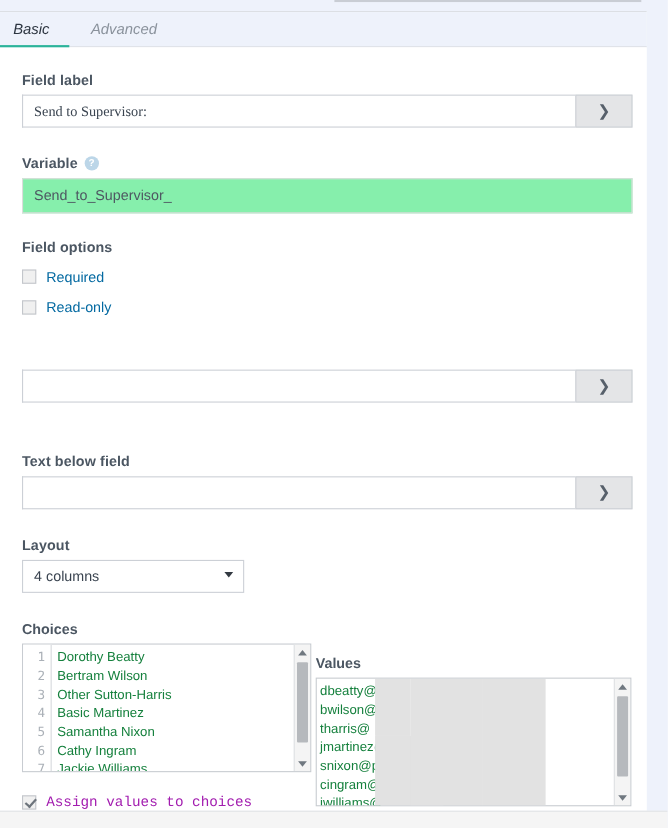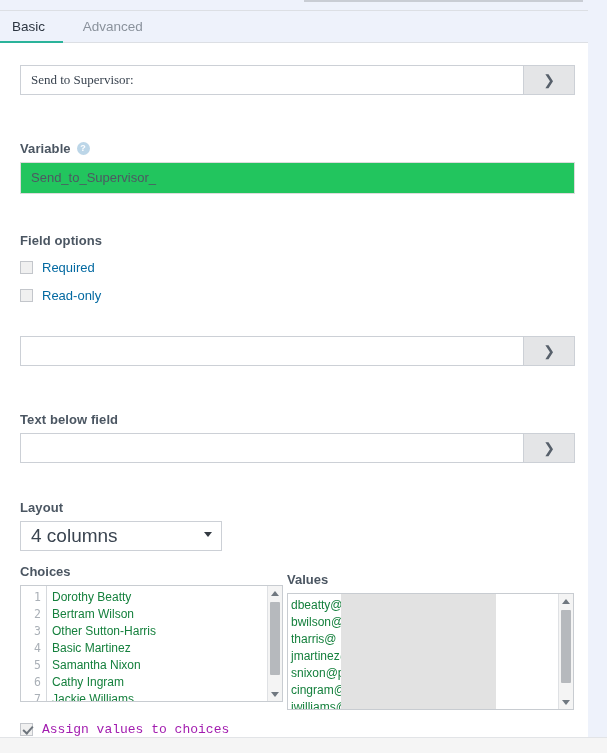--- a/index.html
+++ b/index.html
@@ -62,20 +62,21 @@
   }
 
   
   .tabs {
     position: relative;
     height: 32px;
     background: #eef2fb;
     border-bottom: 1px solid #dcdfe4;
     padding-left: 0px;
     box-sizing: border-box;
+    font-style: italic;
   }
   .tab {
     display: inline-block;
     padding: 7px 22px 7px 12px;
     font-size: 13.5px;
     color: #8a929c;
     cursor: pointer;
     position: relative;
     box-sizing: border-box;
     height: 32px;
@@ -155,21 +156,21 @@
     color: #57606b;
     font-size: 14px;
     font-weight: bold;
     line-height: 1;
     font-family: "DejaVu Sans", sans-serif;
   }
 
   .readonly-input {
     width: 555px;
     height: 32px;
-    background: #22c55e;
+    background: #86efac;
     border: 1px solid #dcdcdc;
     box-sizing: border-box;
     padding: 0 10px;
     font-size: 13px;
     color: #4e5862;
     line-height: 30px;
     font-family: "Liberation Sans", sans-serif;
   }
 
   .help-icon {
@@ -232,21 +233,21 @@
     width: 202px;
     height: 30px;
   }
   .sel {
     width: 202px;
     height: 30px;
     border: 1px solid #ccd0d6;
     background: #ffffff;
     box-sizing: border-box;
     padding: 0 26px 4px 10px;
-    font-size: 19px;
+    font-size: 13px;
     color: #3a4450;
     font-family: "Liberation Sans", sans-serif;
     line-height: 28px;
     cursor: pointer;
   }
   .sel-caret {
     position: absolute;
     right: 10px;
     top: 11px;
     width: 0; height: 0;
@@ -390,34 +391,35 @@
         <span>Basic</span>
       </div>
       <div class="tab">
         <span>Advanced</span>
       </div>
     </div>
 
     <div class="panel-body">
 
       <div class="field-group" style="top:22px;">
+        <span class="field-label">Field label</span>
         <div class="input-row">
           <input class="text-input" type="text" value="Send to Supervisor:" style="">
           <button class="arrow-btn">
             <span class="chev">❯</span>
           </button>
         </div>
       </div>
 
       <div class="field-group" style="top:98px;">
         <span class="field-label"><span>Variable</span><span class="help-icon">?</span></span>
         <div class="readonly-input">Send_to_Supervisor_</div>
       </div>
 
-      <div class="field-group" style="top:174px;margin-top:16px;">
+      <div class="field-group" style="top:174px;">
         <span class="field-label" style="margin-bottom:9px;">Field options</span>
         <div class="check-row">
           <span class="cbox"></span>
           <span class="check-label">Required</span>
         </div>
         <div class="check-row">
           <span class="cbox"></span>
           <span class="check-label">Read-only</span>
         </div>
       </div>
@@ -434,21 +436,21 @@
       <div class="field-group" style="top:369px;">
         <span class="field-label">Text below field</span>
         <div class="input-row">
           <input class="text-input" type="text" value="" style="">
           <button class="arrow-btn">
             <span class="chev">❯</span>
           </button>
         </div>
       </div>
 
-      <div class="field-group" style="top:457px;">
+      <div class="field-group" style="top:445px;">
         <span class="field-label">Layout</span>
         <div class="select-wrap">
           <div class="sel">4 columns</div>
           <span class="sel-caret"></span>
         </div>
       </div>
 
       <div class="field-group" style="top:521px;">
         <span class="col-label">Choices</span>
         <div class="listbox" style="width:263px;height:117px;">
@@ -475,21 +477,21 @@
                 <span class="tri-up"></span>
               </div>
             <div class="thumb" style="top:16px;height:73px;"></div>
             <div class="arr down">
                 <span class="tri-dn"></span>
               </div>
           </div>
         </div>
       </div>
 
-      <div class="field-group" style="left:287px;top:529px;">
+      <div class="field-group" style="left:287px;top:552px;">
         <span class="col-label">Values</span>
         <div class="listbox" style="width:287px;height:117px;">
           <div class="list-content" style="padding-left:3px;">
             <div class="ln">dbeatty@</div>
             <div class="ln">bwilson@</div>
             <div class="ln">tharris@</div>
             <div class="ln">jmartinez@</div>
             <div class="ln">snixon@p</div>
             <div class="ln">cingram@</div>
             <div class="ln">jwilliams@</div>

